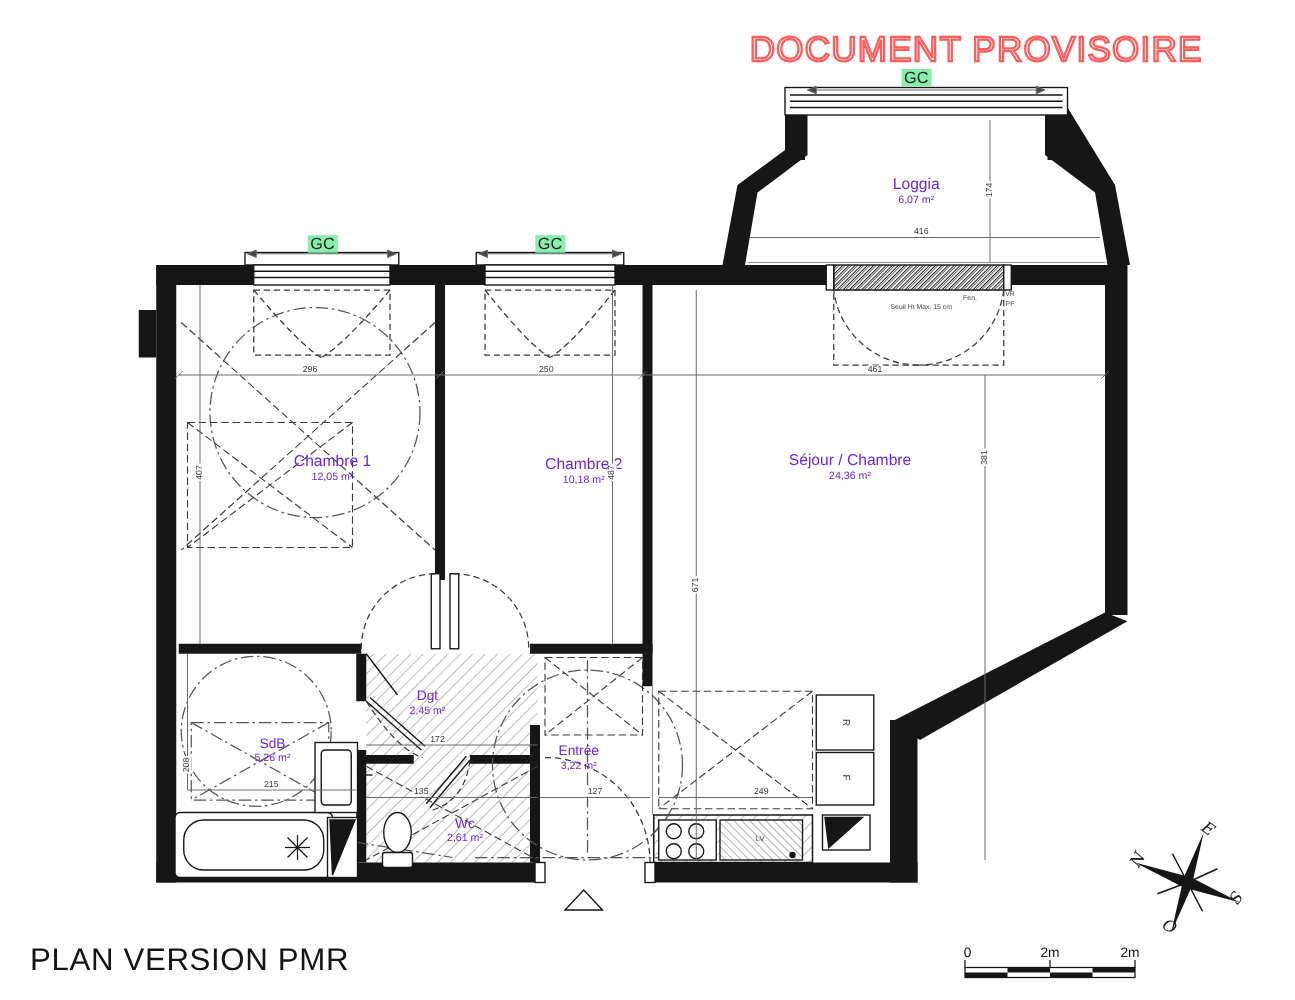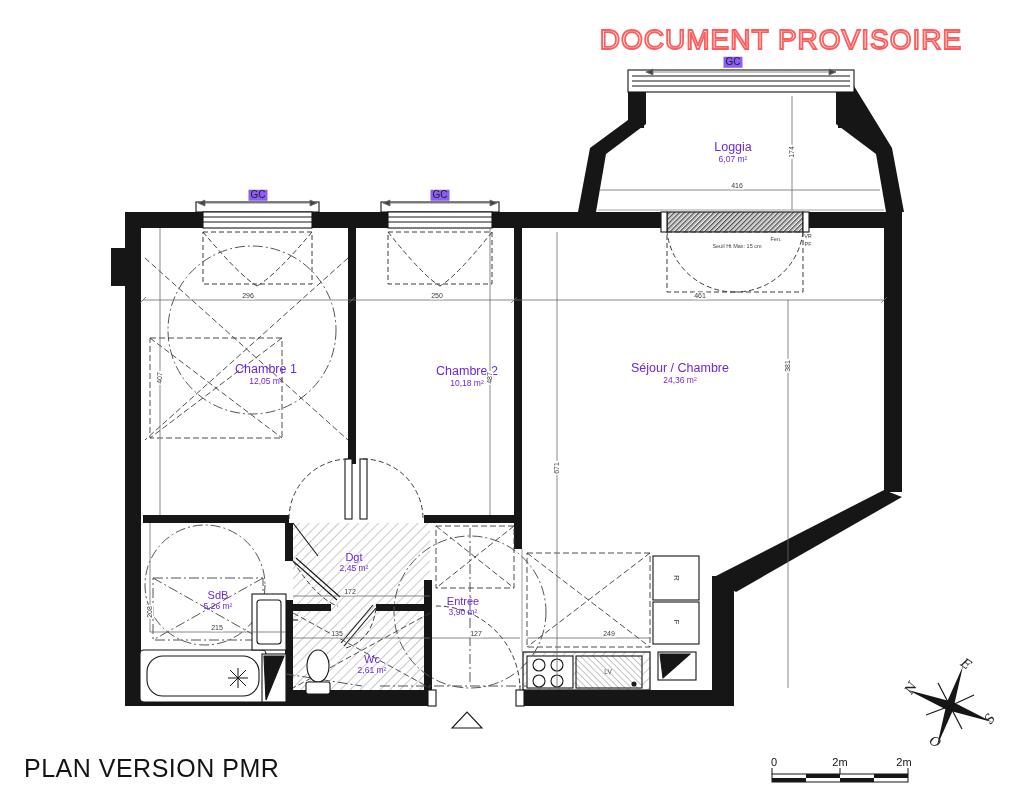--- a/index.html
+++ b/index.html
@@ -13,21 +13,21 @@
   .plan-title{position:absolute;left:24px;top:754px;font-size:25px;color:#141414;
               letter-spacing:.5px;text-align:right;}
   .lbl{position:absolute;transform:translate(-50%,-50%);text-align:center;
        color:#1c1c1c;white-space:nowrap;line-height:1.05;}
   .room{position:absolute;transform:translate(-50%,-50%);text-align:center;color:#6d28d9;}
   .room-name{font-size:12.5px;}
   .room-area{font-size:8.5px;}
   .room.small .room-name{font-size:11px;}
   .dim{font-size:7px;color:#3a3a3a;background:#fff;padding:0 1px;}
   .dim.v{transform:translate(-50%,-50%) rotate(-90deg);}
-  .gc{font-size:10px;color:#222;background:#8b5cf6;padding:0 2px;}
+  .gc{font-size:13px;color:#222;background:#86efac;padding:0 2px;}
   .tiny{font-size:5.5px;color:#444;background:#fff;}
   .appl{font-size:8px;color:#334;transform:translate(-50%,-50%) rotate(90deg);}
   .lv{font-size:6.5px;color:#556;}
   .scale-lbl{font-size:11px;color:#111;}
   .compass-letter{font-family:"DejaVu Serif",serif;font-style:italic;font-size:13px;color:#222;}
 </style>
 </head>
 <body>
 
 <div class="page">
@@ -263,27 +263,27 @@
     <div class="room-area">24,36 m²</div>
   </div>
   <div class="room" style="left:733px;top:152px">
     <div class="room-name">Loggia</div>
     <div class="room-area">6,07 m²</div>
   </div>
   <div class="room small" style="left:218px;top:600px">
     <div class="room-name">SdB</div>
     <div class="room-area">5,26 m²</div>
   </div>
-  <div class="room small" style="left:354px;top:562px">
+  <div class="room small" style="left:342px;top:562px">
     <div class="room-name">Dgt</div>
     <div class="room-area">2,45 m²</div>
   </div>
   <div class="room small" style="left:463px;top:606px">
     <div class="room-name">Entrée</div>
-    <div class="room-area">3,90 m²</div>
+    <div class="room-area">3,22 m²</div>
   </div>
   <div class="room small" style="left:372px;top:664px">
     <div class="room-name">Wc</div>
     <div class="room-area">2,61 m²</div>
   </div>
 
   <div class="lbl gc" style="left:258px;top:195px">GC</div>
   <div class="lbl gc" style="left:440px;top:195px">GC</div>
   <div class="lbl gc" style="left:733px;top:62px">GC</div>
 

